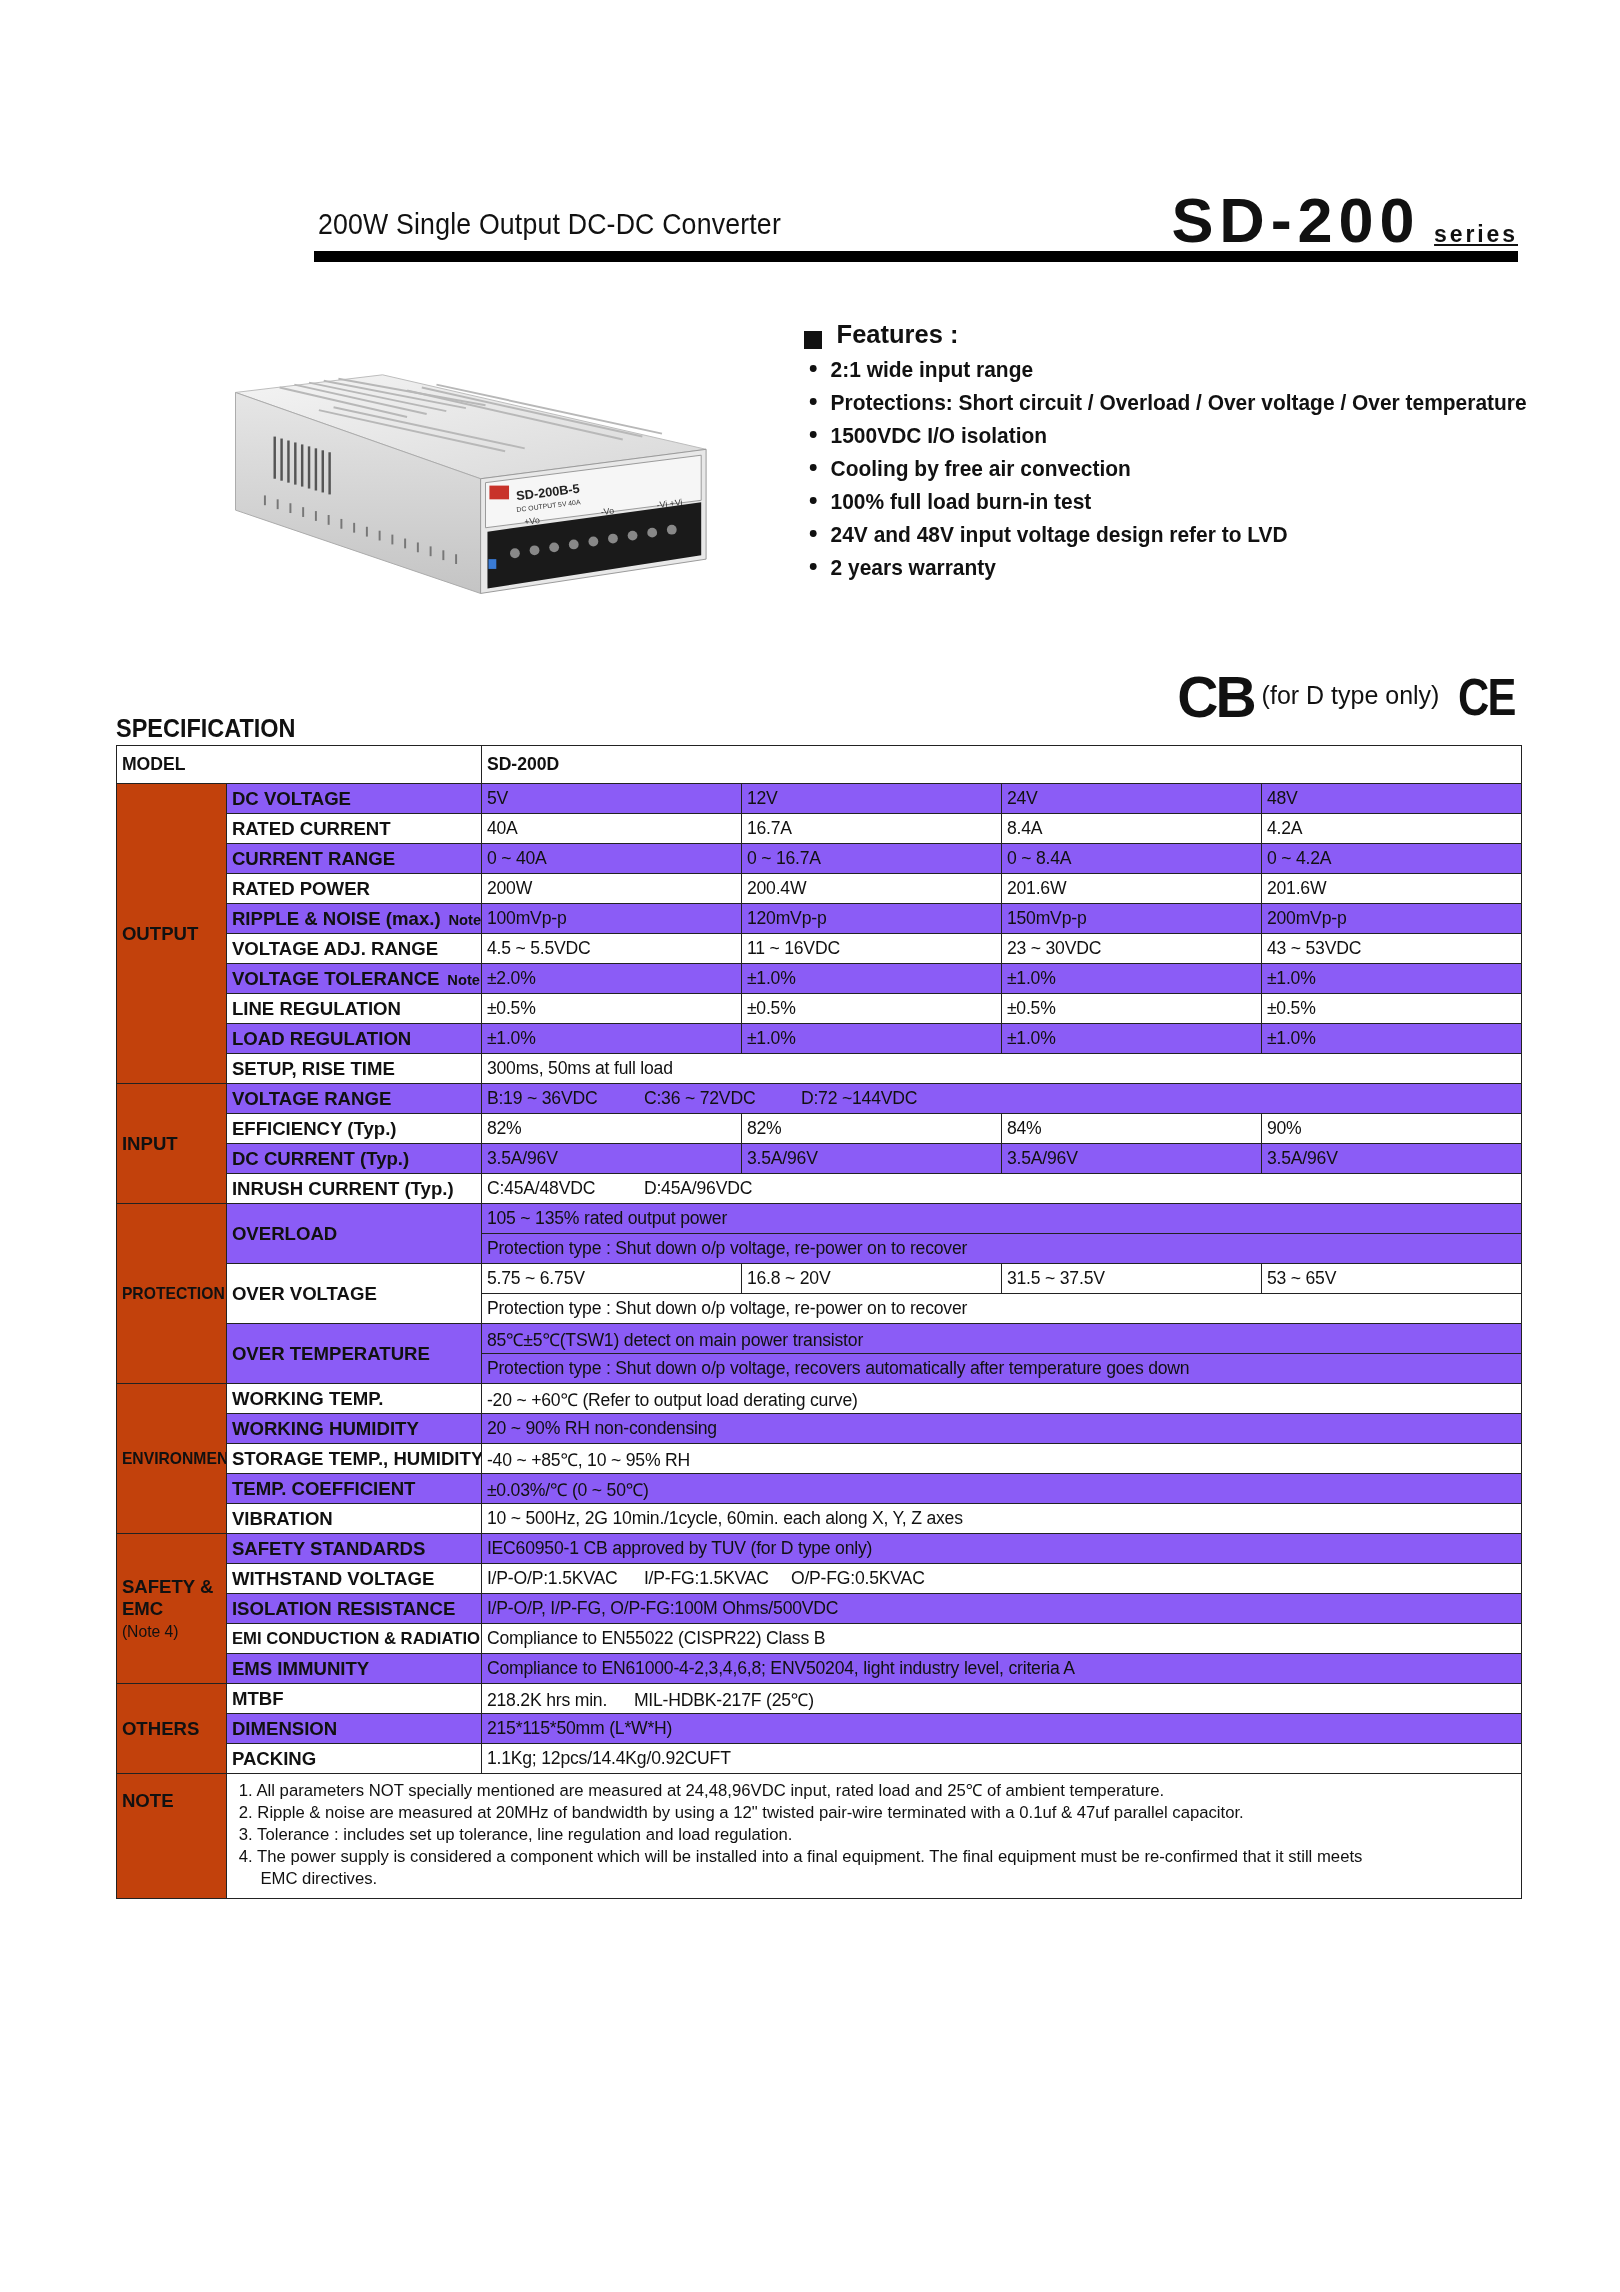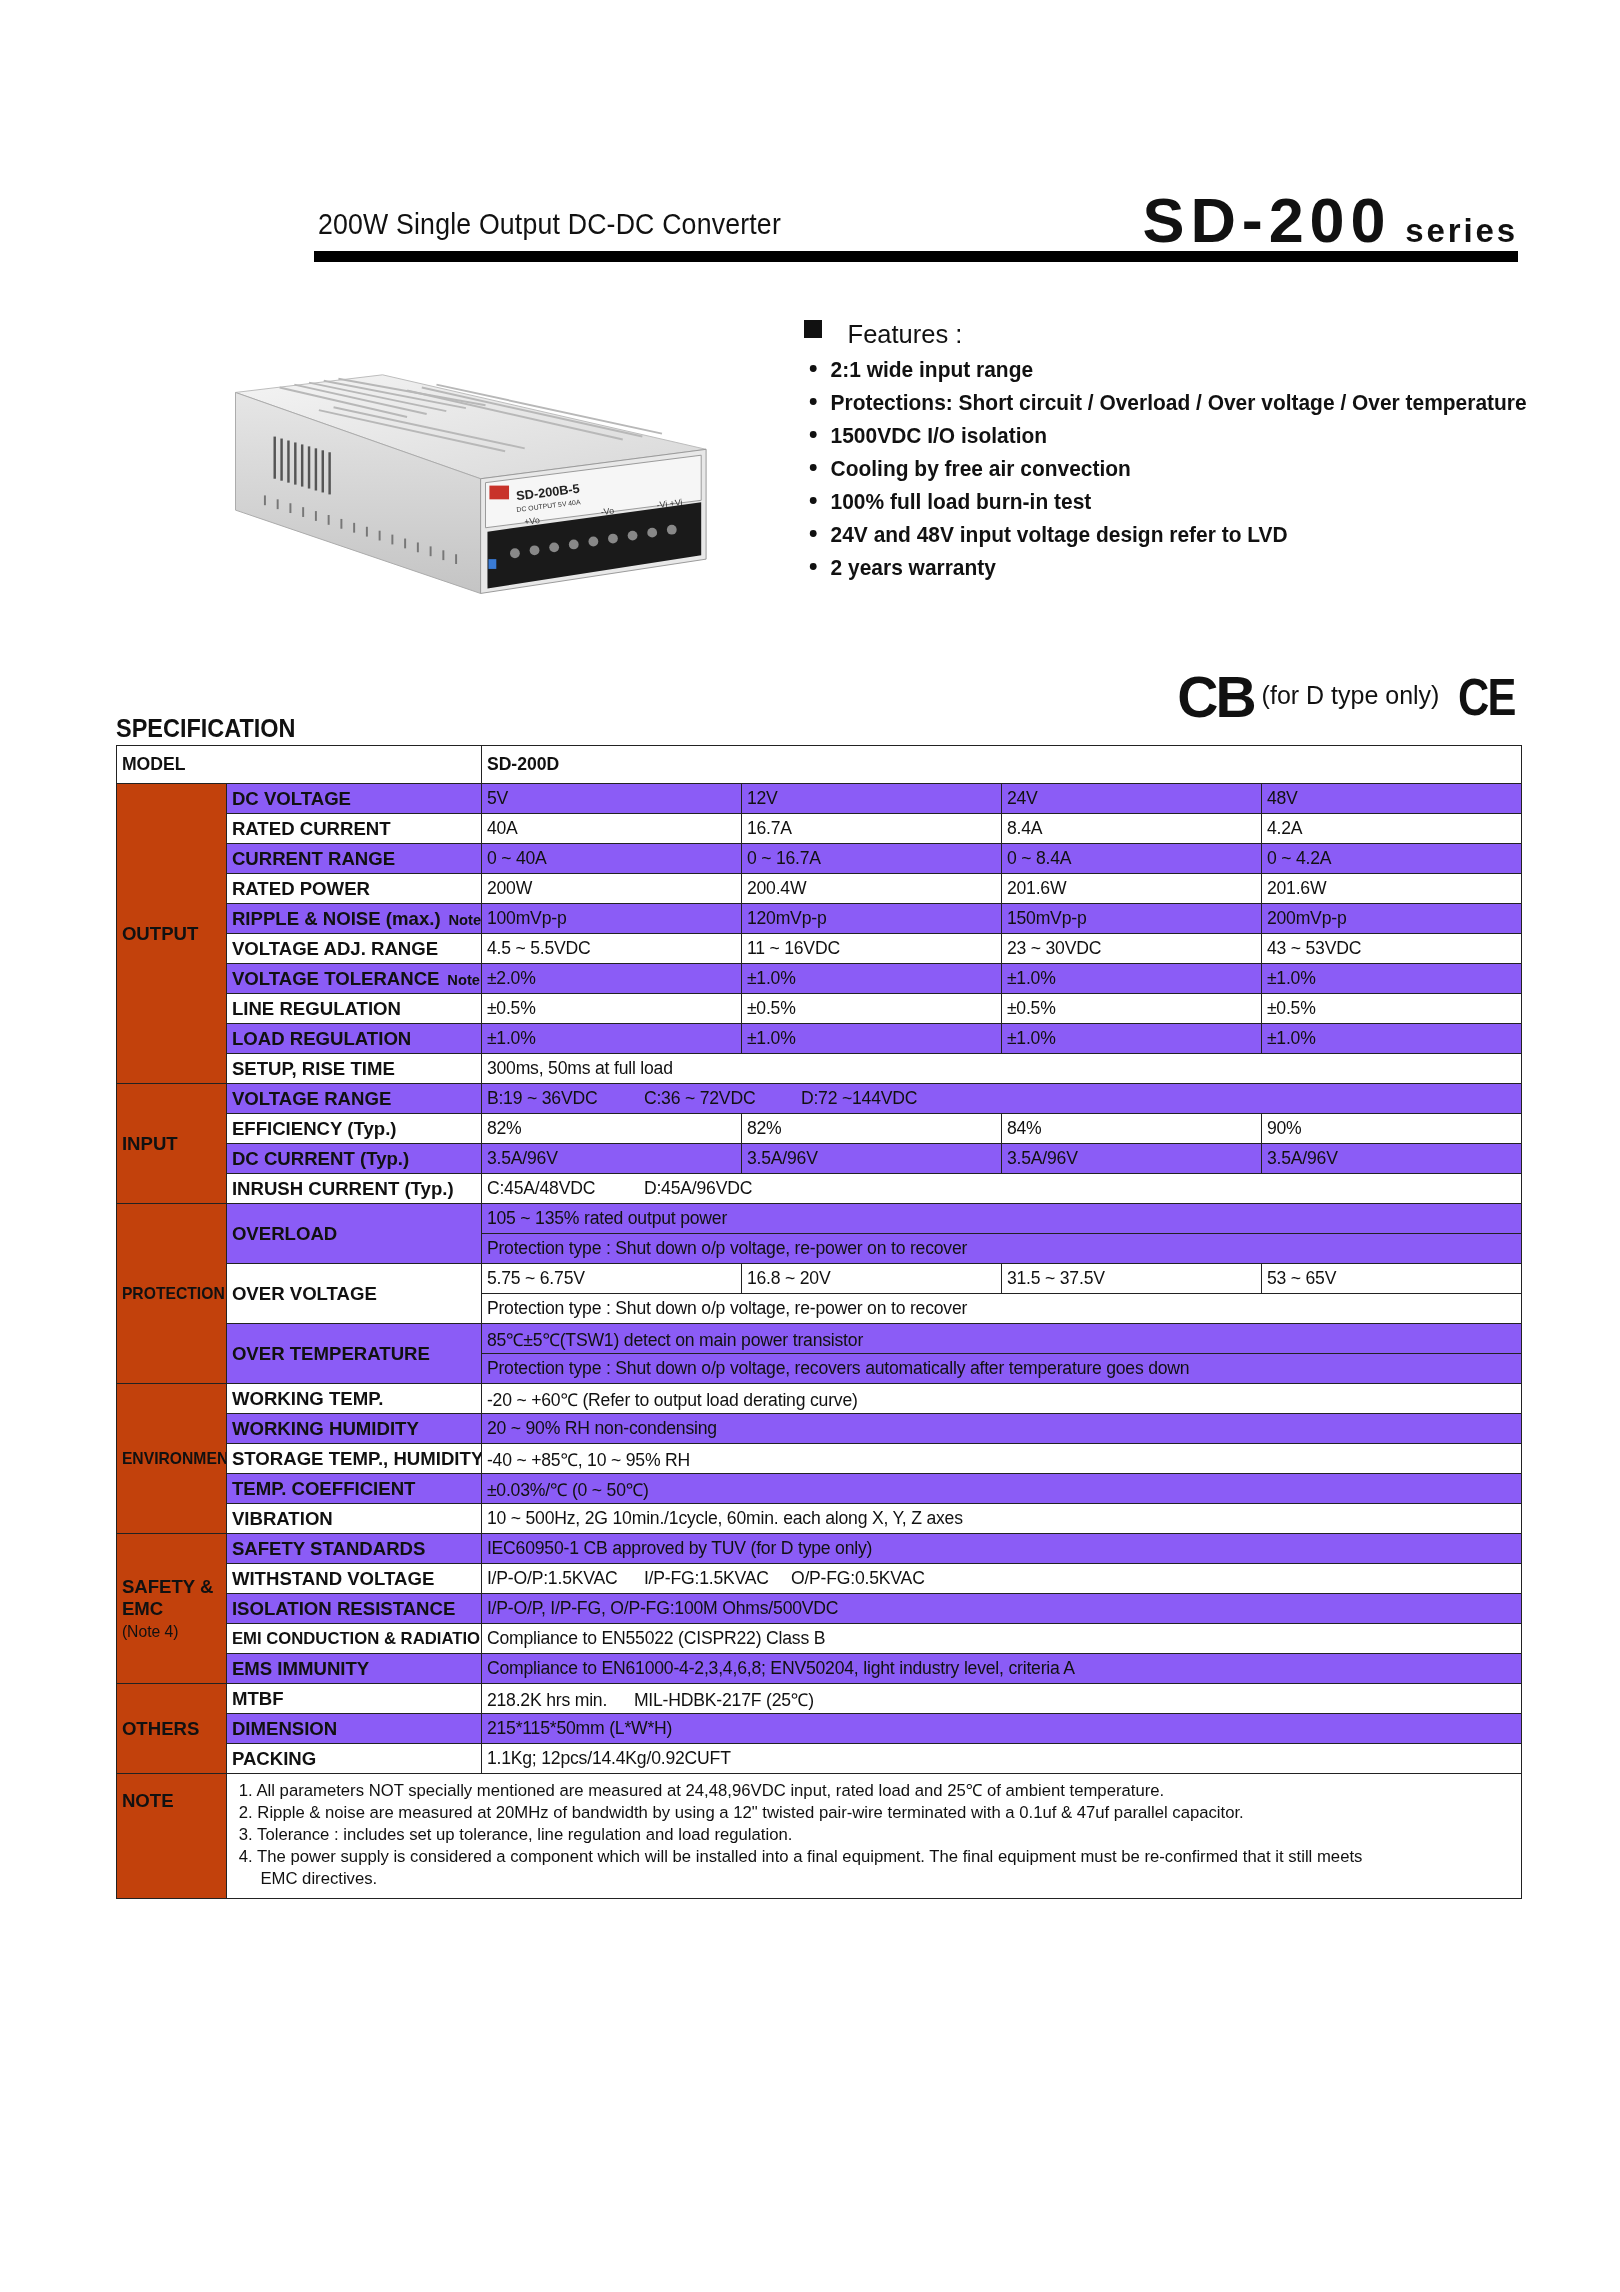--- a/index.html
+++ b/index.html
@@ -3,29 +3,29 @@
 <meta charset="utf-8">
 <style>
   html, body { margin:0; padding:0; background:#ffffff; }
   body { width:1620px; height:2293px; position:relative; overflow:hidden; font-family:"Liberation Sans", sans-serif; color:#111; }
   .abs { position:absolute; }
 
   
   #subtitle { left:318px; top:208px; font-size:29px; letter-spacing:0.2px; transform:scaleX(0.92); transform-origin:left top; color:#111; }
   #series-title { right:102px; top:184px; font-weight:bold; white-space:nowrap; }
   #series-title .big { font-size:63px; letter-spacing:5.9px; }
-  #series-title .small { font-size:33px; letter-spacing:2.9px; margin-left:13.7px; }
+  #series-title .small { font-size:23px; letter-spacing:2.9px; margin-left:13.7px;text-decoration:underline; }
   #header-rule { left:314px; top:251px; width:1204px; height:10.8px; background:#000; }
 
   
   #product-image { left:211px; top:363px; width:500px; height:255px; }
 
   
   #features { left:804px; top:320px; width:725px; }
-  #features .ftitle { font-size:25.5px; display:flex; align-items:flex-start; gap:26px; }
+  #features .ftitle { font-size:25.5px; display:flex; align-items:flex-end; gap:15px;font-weight:bold; }
   #features .ftitle .sq { width:17.6px; height:17.6px; background:#111; display:inline-block; }
   #features ul { list-style:none; margin:3.9px 0 0 0; padding:0;font-weight:bold; }
   #features li { font-size:21.6px; height:33px; line-height:33px; position:relative; padding-left:27.4px; transform:scaleX(0.97); transform-origin:left center; white-space:nowrap; }
   #features li::before { content:""; position:absolute; left:5.9px; top:11.8px; width:6.9px; height:6.9px; border-radius:50%; background:#111; }
 
   
   #cert { right:100px; top:672px; display:flex; align-items:center; gap:7.8px; }
   #cert .cb { font-size:57px; font-weight:bold; letter-spacing:-2.9px; line-height:51px; }
   #cert .cbnote { font-size:25px; padding-bottom:3.9px; }
   #cert .ce { font-size:51px; font-weight:bold; line-height:49px; letter-spacing:-2px; margin-left:5.9px; transform:scaleX(0.85); }

